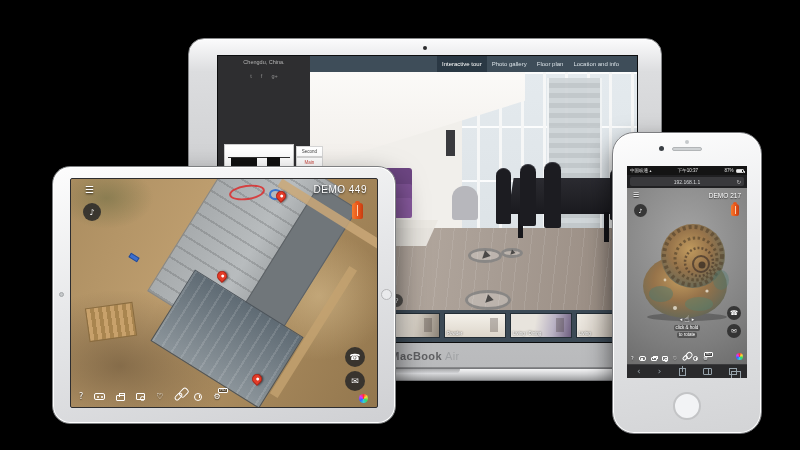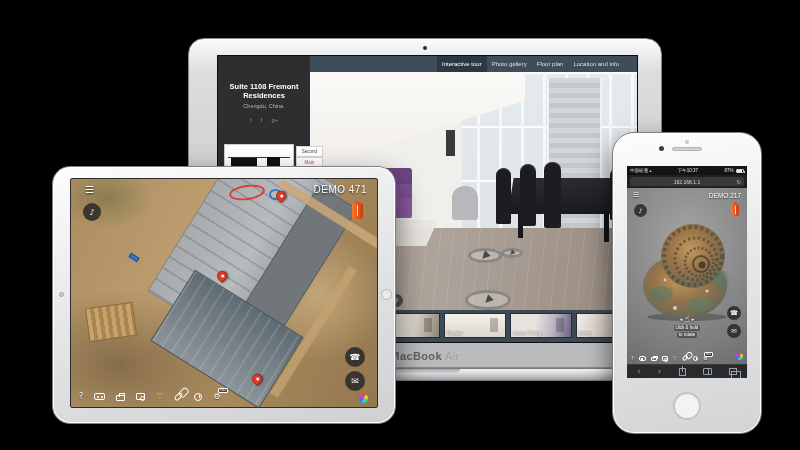--- a/index.html
+++ b/index.html
@@ -232,21 +232,20 @@
         </div>
 
         <div class="a mb-nav">
           <div class="tab active">Interactive tour</div>
           <div class="tab">Photo gallery</div>
           <div class="tab">Floor plan</div>
           <div class="tab">Location and info</div>
         </div>
 
         <div class="a mb-side">
-          <div class="side-title">Suite 1108 Fremont Residences</div>
           <div class="side-loc">Chengdu, China.</div>
           <div class="side-social">
             <span>t</span>
             <span>f</span>
             <span>g+</span>
           </div>
           <div class="plan">
             <div class="plan-line"></div>
             <div class="plan-s1"></div>
             <div class="plan-s2"></div>
@@ -305,21 +304,21 @@
       <div class="ae ae-scribr"></div>
       <div class="ae ae-scribb"></div>
       <div class="pin pinA"></div>
       <div class="pin pinB"></div>
       <div class="pin pinC"></div>
 
       <div class="ov-menu">☰</div>
       <div class="ov-music cbtn">
           <span>♪</span>
         </div>
-      <div class="ov-demo">DEMO 471</div>
+      <div class="ov-demo">DEMO 449</div>
       <div class="hyd ipad-hyd"></div>
       <div class="ipad-phone cbtn">
           <span>☎</span>
         </div>
       <div class="ipad-mail cbtn">
           <span>✉</span>
         </div>
       <div class="ipad-wheel wheel"></div>
 
       <div class="tb ipad-tb">

